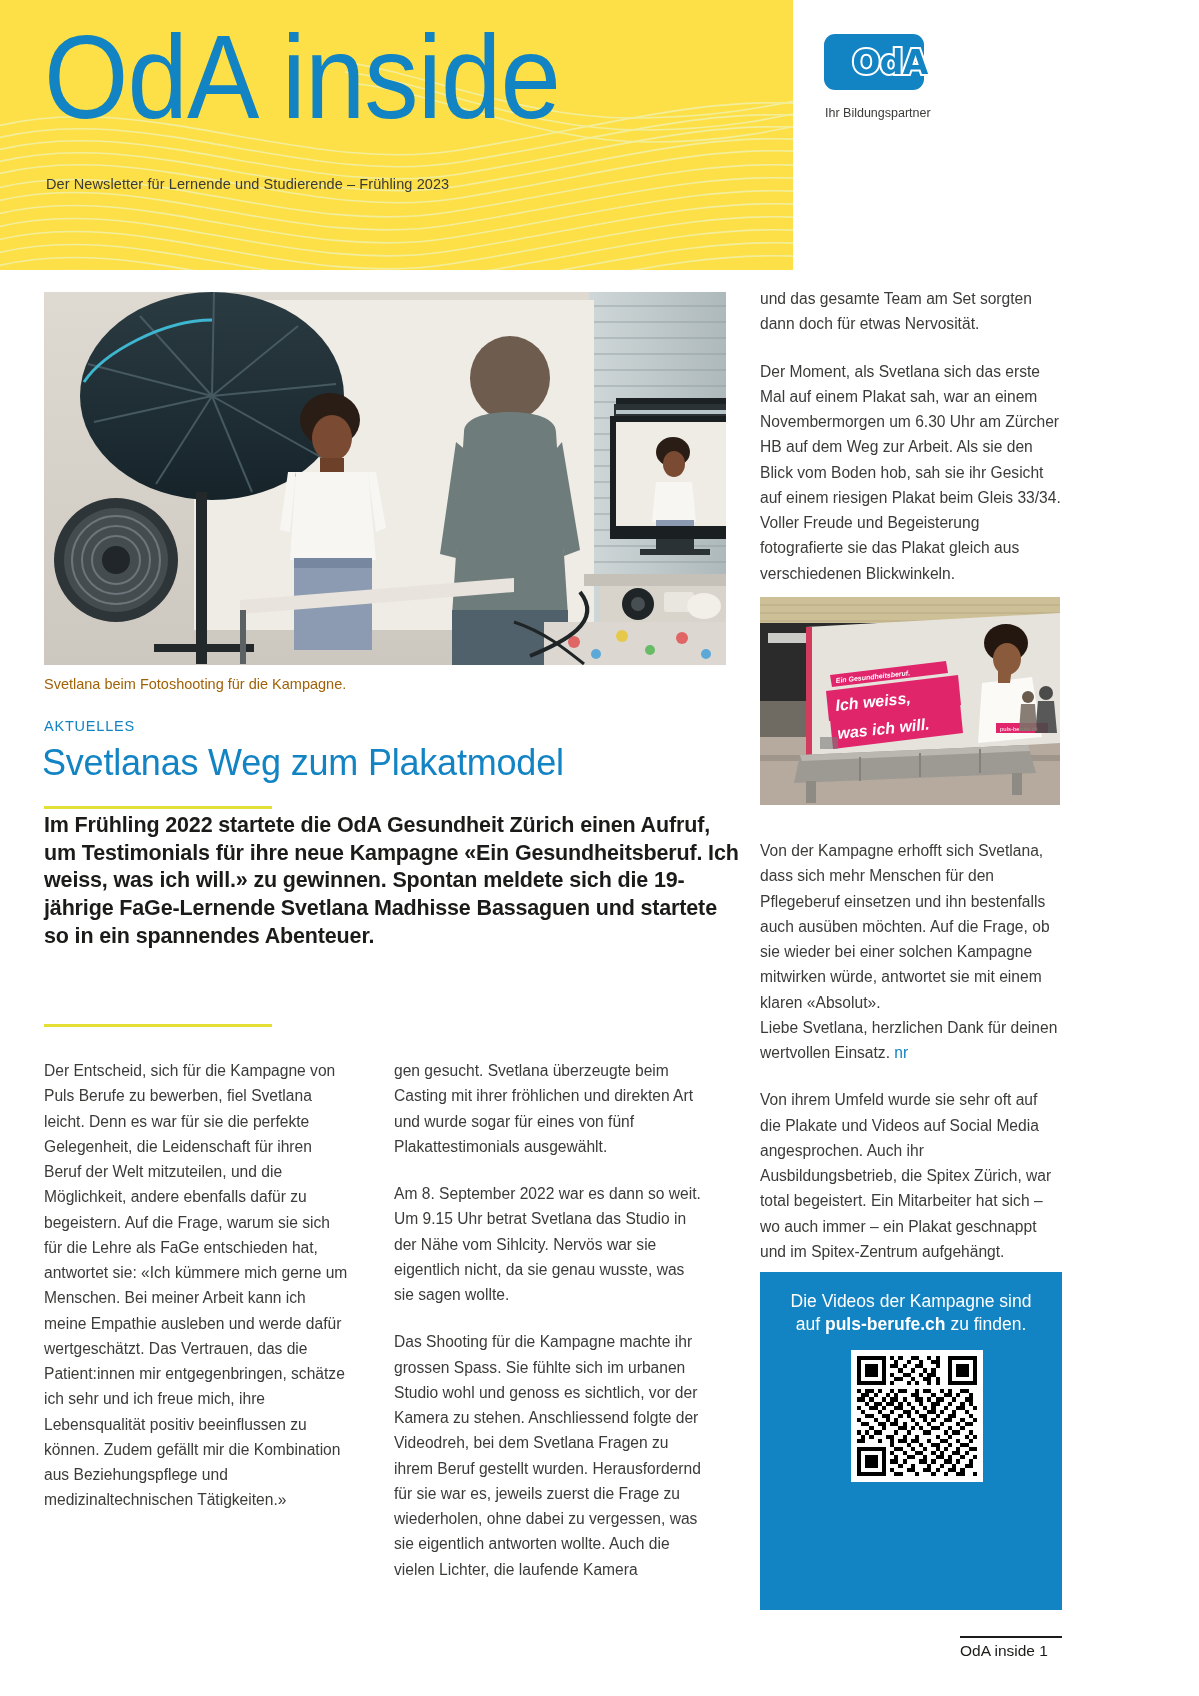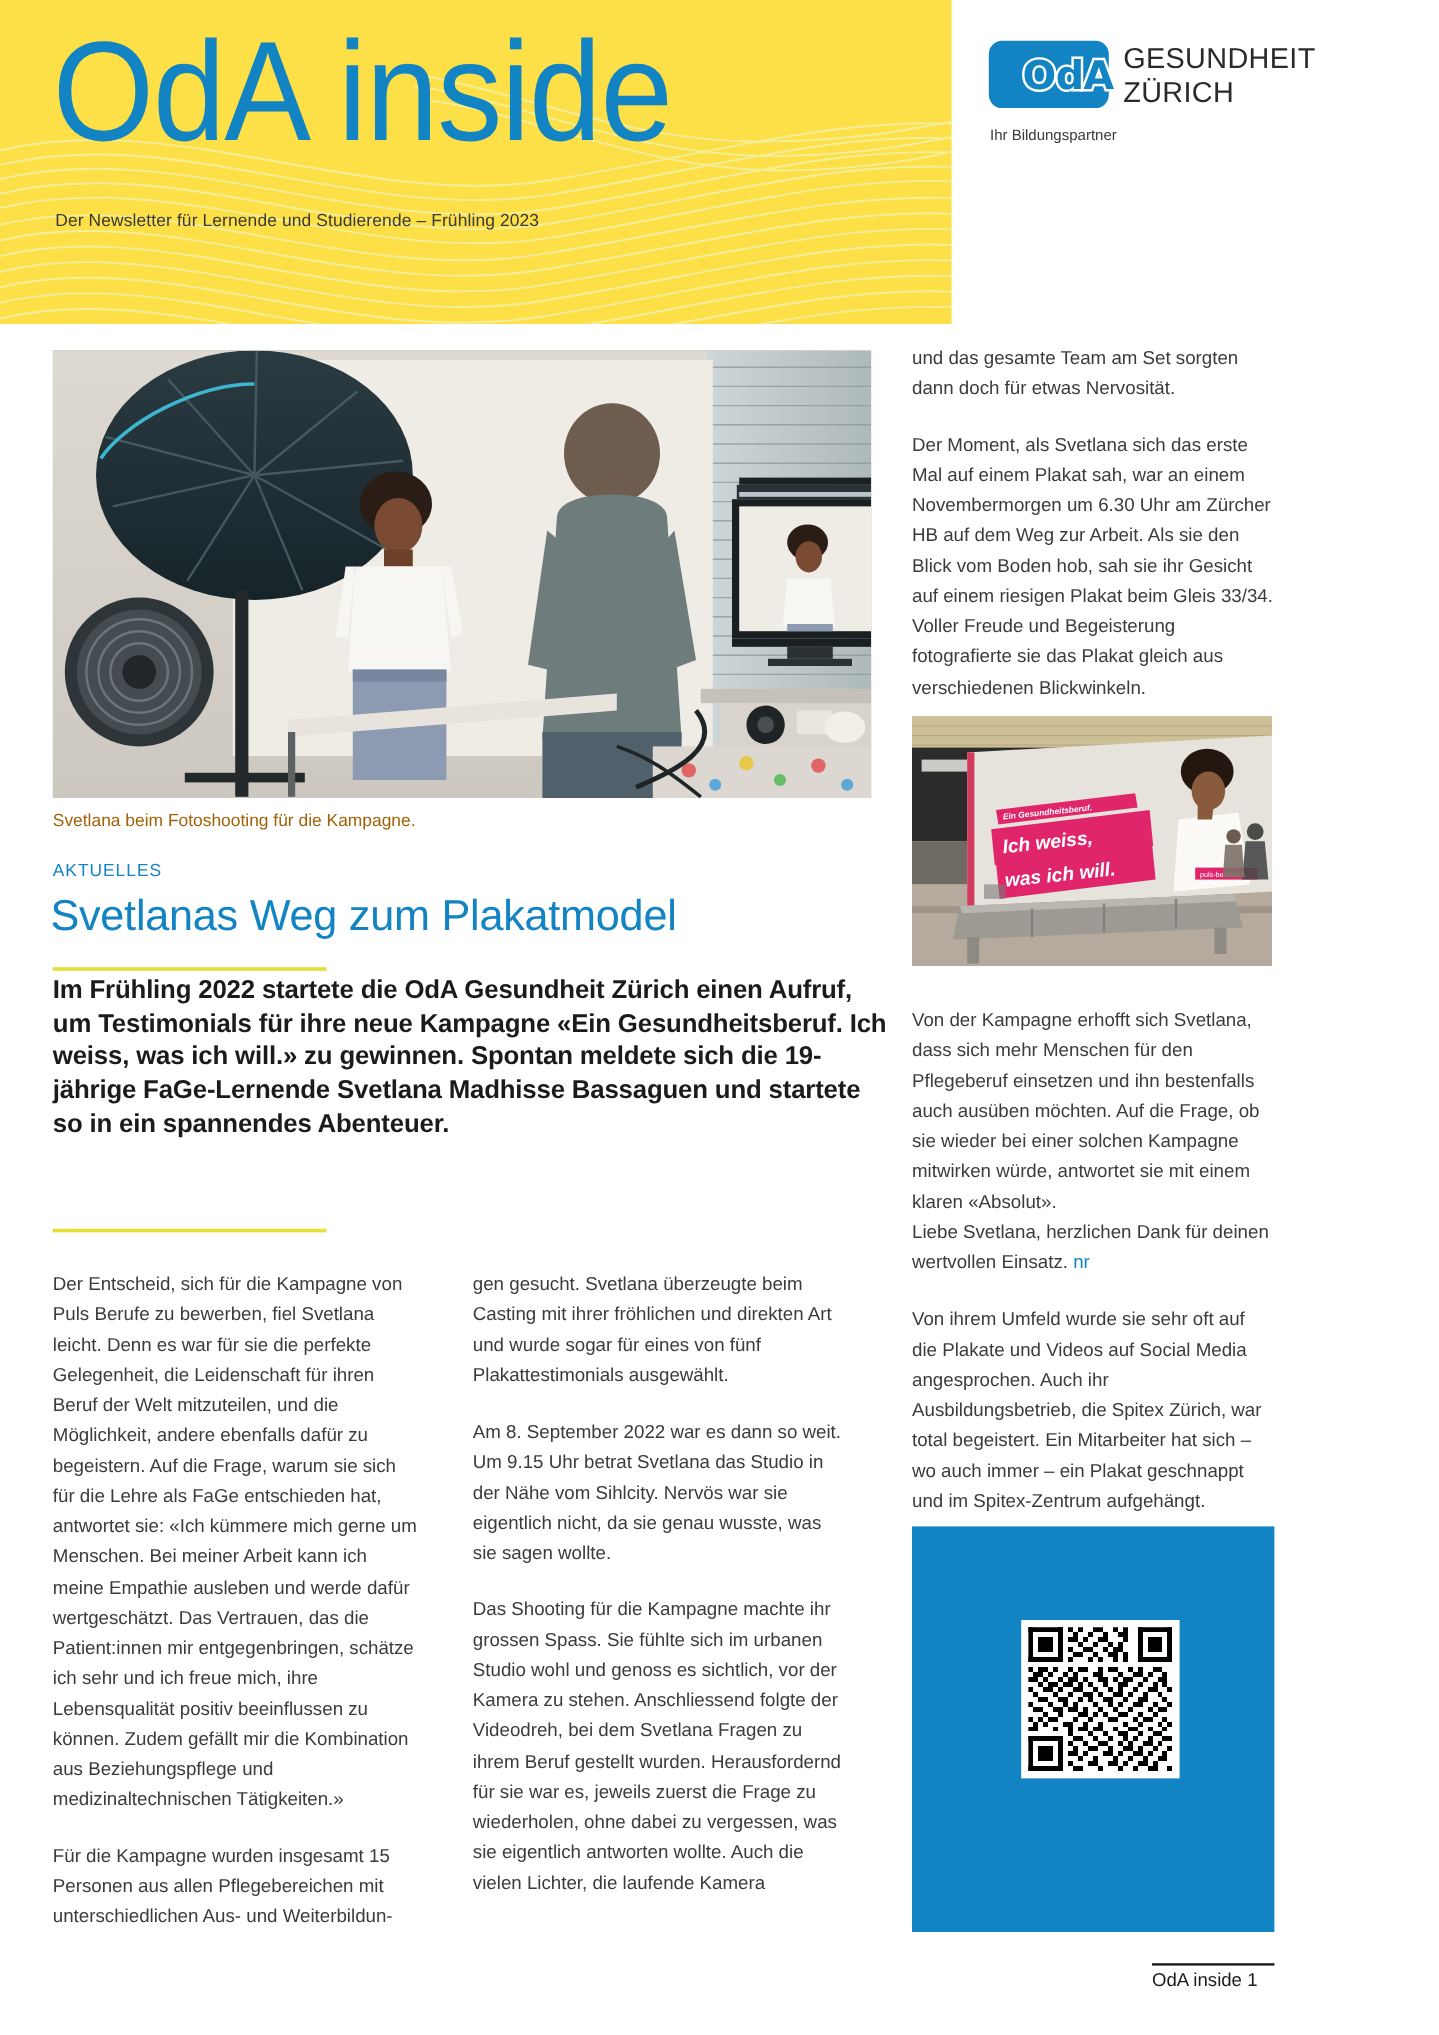--- a/index.html
+++ b/index.html
@@ -279,24 +279,20 @@
         <path d="M358,84 C442,94 540,144 658,142 C730,141 778,130 814,122"></path>
       </g>
     </svg>
     <div class="masthead-title">OdA inside</div>
     <div class="masthead-sub">Der Newsletter für Lernende und Studierende – Frühling 2023</div>
   </div>
 
   <div class="logo-block">
     <div class="logo-mark"></div>
     <div class="logo-mark-text">OdA</div>
-    <div class="logo-words">
-      <div>GESUNDHEIT</div>
-      <div>ZÜRICH</div>
-    </div>
     <div class="logo-tagline">Ihr Bildungspartner</div>
   </div>
 
   <div class="photo-main">
     <svg viewBox="0 0 682 373" preserveAspectRatio="none" width="682" height="373">
       <defs>
         <linearGradient id="wallg" x1="0" y1="0" x2="0" y2="1">
           <stop offset="0" stop-color="#dedad2"></stop>
             <stop offset="1" stop-color="#cdc8bf"></stop>
         </linearGradient>
@@ -423,21 +419,20 @@
   <div class="photo-caption">Svetlana beim Fotoshooting für die Kampagne.</div>
 
   <div class="kicker">AKTUELLES</div>
   <div class="headline">Svetlanas Weg zum Plakatmodel</div>
   <div class="rule-yellow-top"></div>
   <div class="lead">Im Frühling 2022 startete die OdA Gesundheit Zürich einen Aufruf, um Testimonials für ihre neue Kampagne «Ein Gesundheitsberuf. Ich weiss, was ich will.» zu gewinnen. Spontan meldete sich die 19-jährige FaGe-Lernende Svetlana Madhisse Bassaguen und startete so in ein spannendes Abenteuer.</div>
   <div class="rule-yellow-bottom"></div>
 
   <div class="col col-1">
     <p>Der Entscheid, sich für die Kampagne von Puls Berufe zu bewerben, fiel Svetlana leicht. Denn es war für sie die perfekte Gelegenheit, die Leidenschaft für ihren Beruf der Welt mitzuteilen, und die Möglichkeit, andere ebenfalls dafür zu begeistern. Auf die Frage, warum sie sich für die Lehre als FaGe entschieden hat, antwortet sie: «Ich kümmere mich gerne um Menschen. Bei meiner Arbeit kann ich meine Empathie ausleben und werde dafür wertgeschätzt. Das Vertrauen, das die Patient:innen mir entgegenbringen, schätze ich sehr und ich freue mich, ihre Lebensqualität positiv beeinflussen zu können. Zudem gefällt mir die Kombination aus Beziehungspflege und medizinaltechnischen Tätigkeiten.»</p>
-    <p>Für die Kampagne wurden insgesamt 15 Personen aus allen Pflegebereichen mit unterschiedlichen Aus- und Weiterbildun-</p>
   </div>
 
   <div class="col col-2">
     <p>gen gesucht. Svetlana überzeugte beim Casting mit ihrer fröhlichen und direkten Art und wurde sogar für eines von fünf Plakattestimonials ausgewählt.</p>
     <p>Am 8. September 2022 war es dann so weit. Um 9.15 Uhr betrat Svetlana das Studio in der Nähe vom Sihlcity. Nervös war sie eigentlich nicht, da sie genau wusste, was sie sagen wollte.</p>
     <p>Das Shooting für die Kampagne machte ihr grossen Spass. Sie fühlte sich im urbanen Studio wohl und genoss es sichtlich, vor der Kamera zu stehen. Anschliessend folgte der Videodreh, bei dem Svetlana Fragen zu ihrem Beruf gestellt wurden. Herausfordernd für sie war es, jeweils zuerst die Frage zu wiederholen, ohne dabei zu vergessen, was sie eigentlich antworten wollte. Auch die vielen Lichter, die laufende Kamera</p>
   </div>
 
   <div class="col col-3">
     <p>und das gesamte Team am Set sorgten dann doch für etwas Nervosität.</p>
@@ -511,20 +506,24 @@
 
   <div class="col col-4">
     <p>
       <span>Von der Kampagne erhofft sich Svetlana, dass sich mehr Menschen für den Pflegeberuf einsetzen und ihn bestenfalls auch ausüben möchten. Auf die Frage, ob sie wieder bei einer solchen Kampagne mitwirken würde, antwortet sie mit einem klaren «Absolut».</span><br>
       <span>Liebe Svetlana, herzlichen Dank für deinen wertvollen Einsatz. </span><span class="sig">nr</span>
     </p>
     <p>Von ihrem Umfeld wurde sie sehr oft auf die Plakate und Videos auf Social Media angesprochen. Auch ihr Ausbildungsbetrieb, die Spitex Zürich, war total begeistert. Ein Mitarbeiter hat sich – wo auch immer – ein Plakat geschnappt und im Spitex-Zentrum aufgehängt.</p>
   </div>
 
   <div class="promo">
+    <div class="promo-text">
+      <span>Die Videos der Kampagne sind</span><br>
+      <span>auf </span><b>puls-berufe.ch</b><span> zu finden.</span>
+    </div>
     <div class="qr-wrap">
       <svg width="120" height="120" viewBox="0 0 29 29" shape-rendering="crispEdges">
         <rect width="29" height="29" fill="#ffffff"></rect>
         <g fill="#000000">
           <rect x="0" y="0" width="7" height="1"></rect>
             <rect x="0" y="6" width="7" height="1"></rect>
           <rect x="0" y="0" width="1" height="7"></rect>
             <rect x="6" y="0" width="1" height="7"></rect>
           <rect x="2" y="2" width="3" height="3"></rect>
           <rect x="22" y="0" width="7" height="1"></rect>

